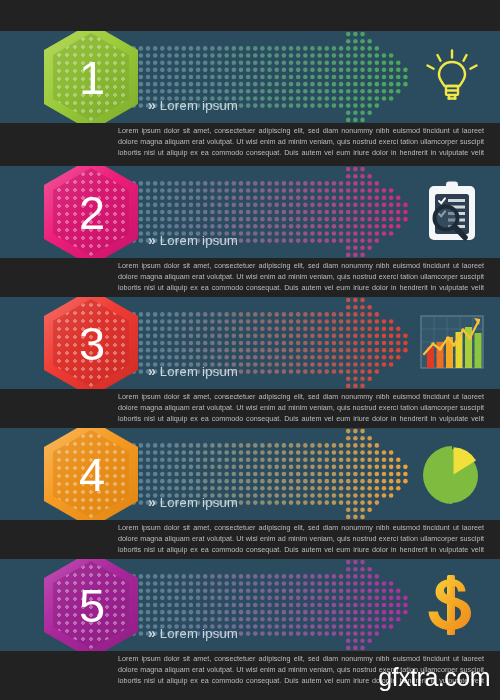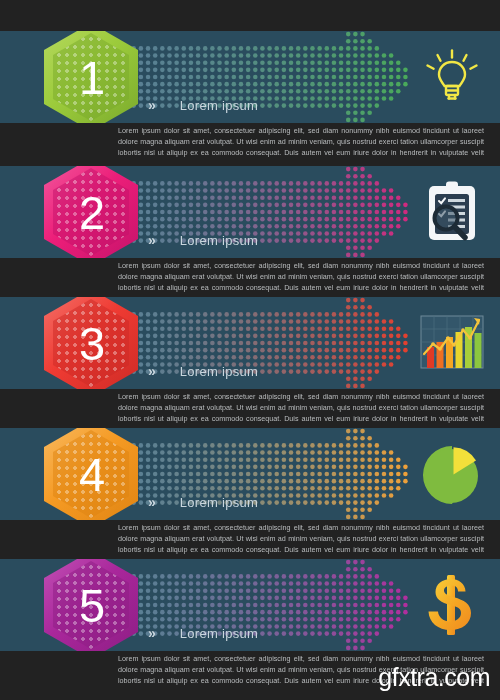--- a/index.html
+++ b/index.html
@@ -122,21 +122,21 @@
     color: #c9d6de;
     font-size: 13px;
     font-family: "Liberation Sans", sans-serif;
   }
   .chev {
     color: #c9d6de;
     font-size: 14px;
     font-weight: bold;
     letter-spacing: -2px;
   }
-  .headline .htext { letter-spacing: 0.3px; margin-left: 20px; }
+  .headline .htext { letter-spacing: 0.3px; }
 
   
   .iconbox {
     position: absolute;
     right: 12px;
     width: 72px;
     height: 72px;
     display: flex;
     align-items: center;
     justify-content: center;

